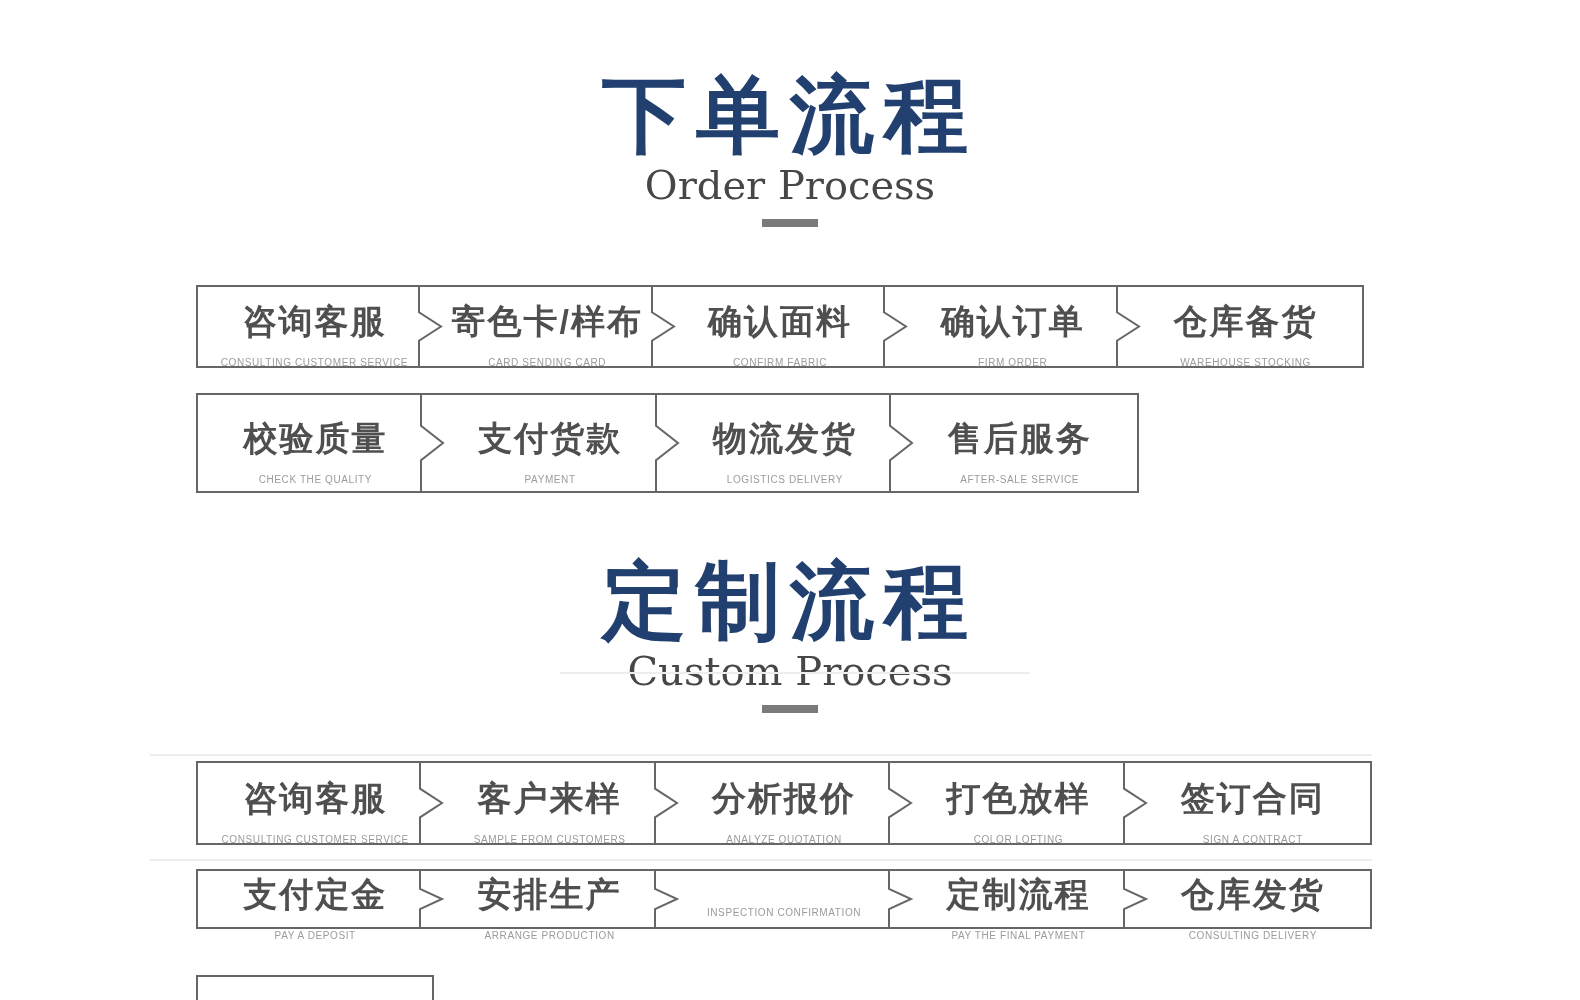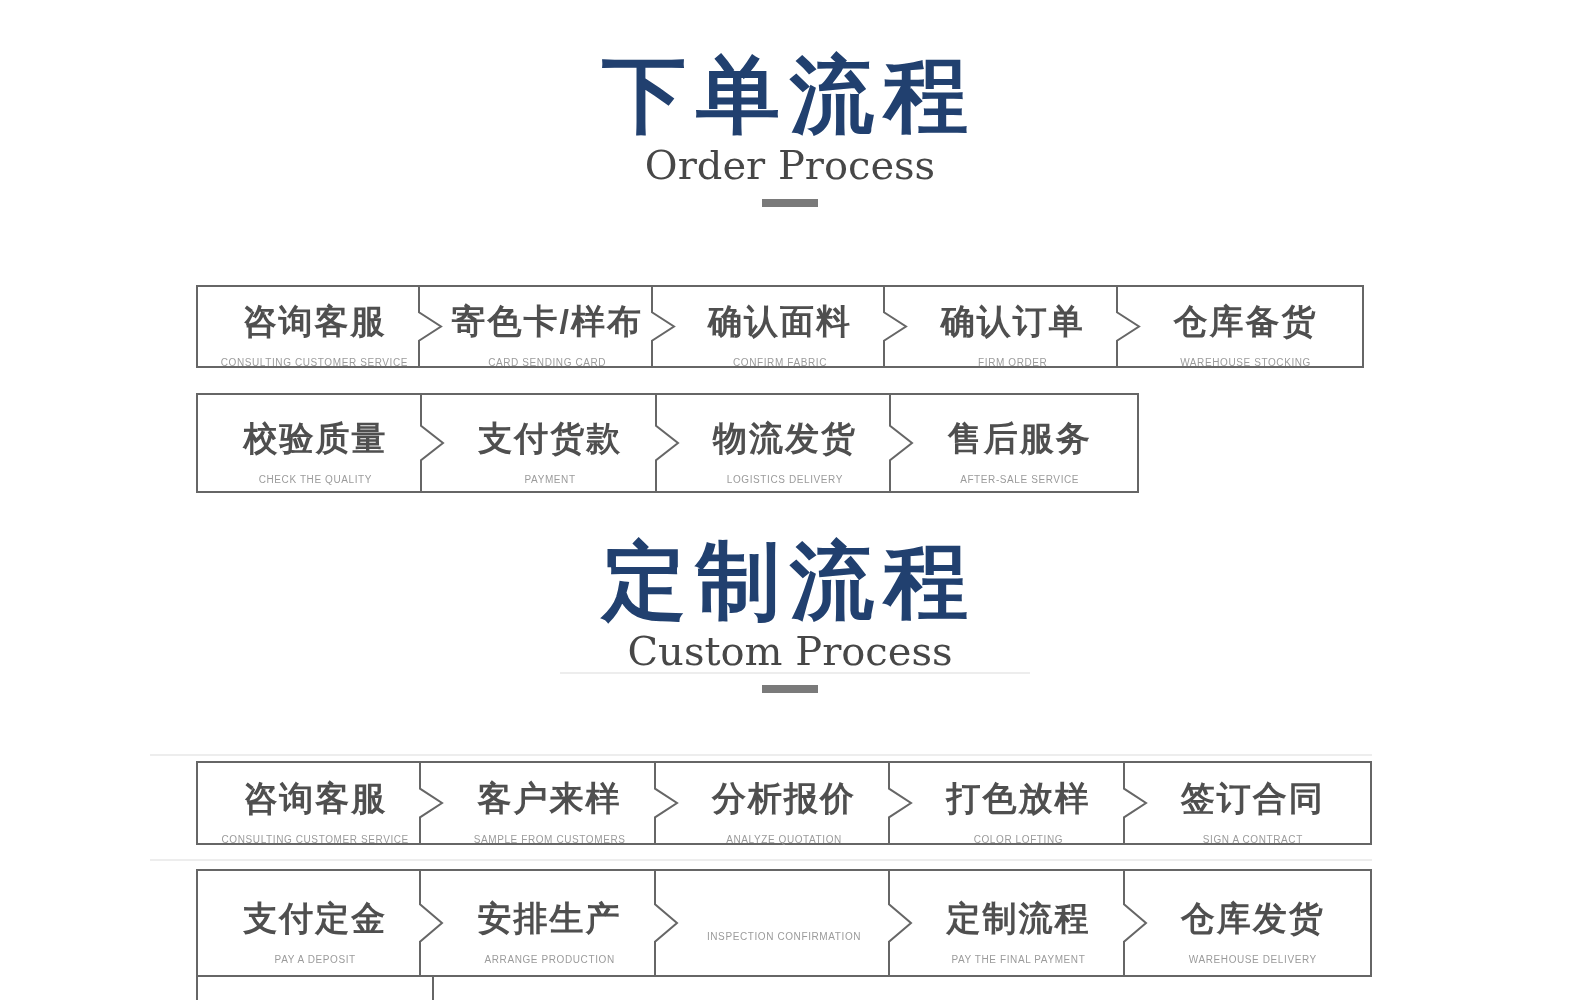--- a/index.html
+++ b/index.html
@@ -13,20 +13,21 @@
     width: 1580px; height: 1000px;
     overflow: hidden;
     background: #ffffff;
   }
 
   
   .section-header {
     position: absolute;
     left: 0; width: 100%;
     text-align: center;
+    margin-top: 20px;
   }
   #hdr-order  { top: 42px; }
   #hdr-custom { top: 528px; }
   .title-zh {
     font-family: "DejaVu Serif", serif;
     font-weight: 700;
     font-size: 84px;
     line-height: 105px;
     letter-spacing: 10px;
     color: var(--title-blue, #21406f);
@@ -47,21 +48,21 @@
   .flow-row {
     position: absolute;
     display: flex;
     box-sizing: border-box;
     border: 2px solid var(--box-border, #666666);
     background: #ffffff;
   }
   #row-order-0  { left: 196px; top: 285px; width: 1168px; height: 83px; }
   #row-order-1  { left: 196px; top: 393px; width:  943px; height: 100px; }
   #row-custom-0 { left: 196px; top: 761px; width: 1176px; height: 84px; }
-  #row-custom-1 { left: 196px; top: 869px; width: 1176px; height: 108px; }
+  #row-custom-1 { left: 196px; top: 869px; width: 1176px; height: 60px; }
 
   .cell {
     position: relative;
     flex: 1 1 0;
     display: flex;
     flex-direction: column;
     align-items: center;
     justify-content: center;
     padding-top: 14px;
   }
@@ -243,21 +244,21 @@
           <polyline points="1,0 1,32 23,50 1,68 1,100" fill="none" stroke="#666666" stroke-width="2" vector-effect="non-scaling-stroke"></polyline>
         </svg>
         <div class="cell-zh">定制流程</div>
         <div class="cell-en">PAY THE FINAL PAYMENT</div>
       </div>
       <div class="cell">
         <svg class="chevron" viewBox="0 0 26 100" preserveAspectRatio="none">
           <polyline points="1,0 1,32 23,50 1,68 1,100" fill="none" stroke="#666666" stroke-width="2" vector-effect="non-scaling-stroke"></polyline>
         </svg>
         <div class="cell-zh">仓库发货</div>
-        <div class="cell-en">WAREHOUSE DELIVERY</div>
+        <div class="cell-en">CONSULTING DELIVERY</div>
       </div>
     </div>
 
   <div class="faint-line" id="faint-1"></div>
   <div class="faint-line" id="faint-2"></div>
   <div class="faint-line" id="faint-3"></div>
 
   <div class="partial-box"></div>
 
 </div>

